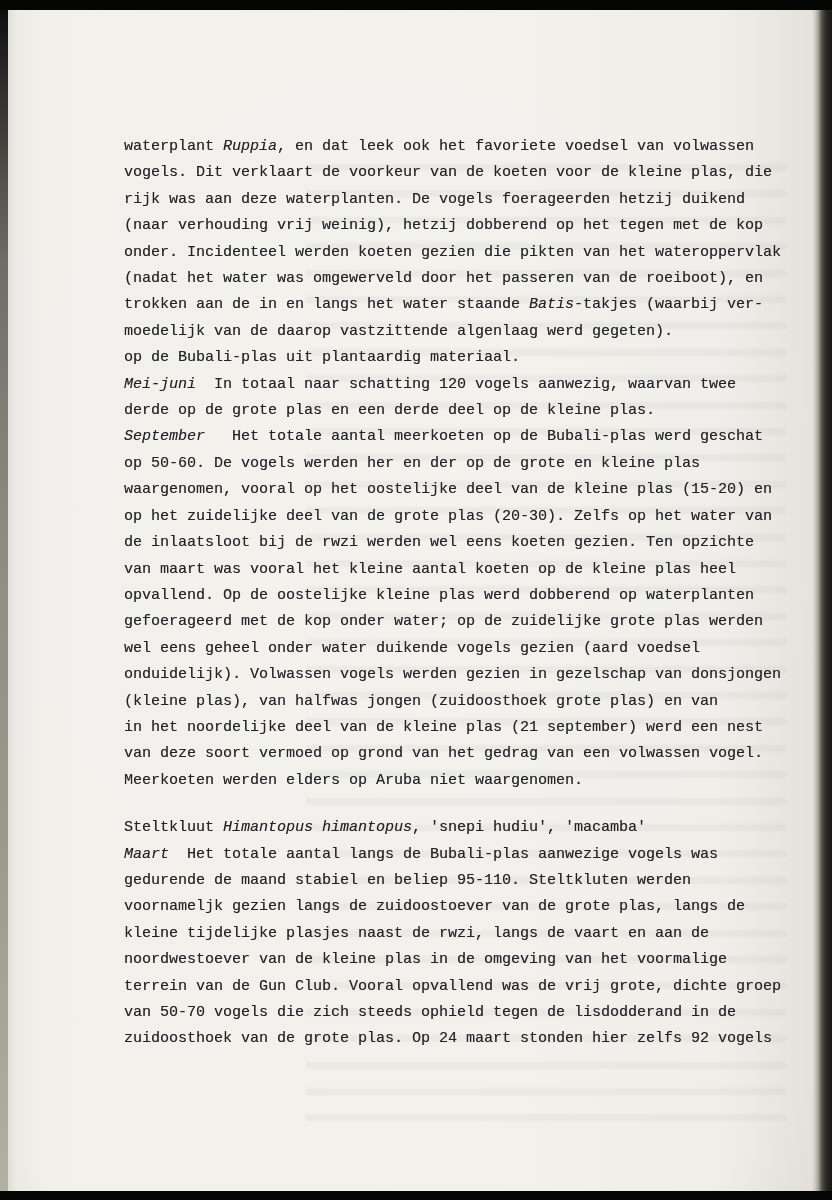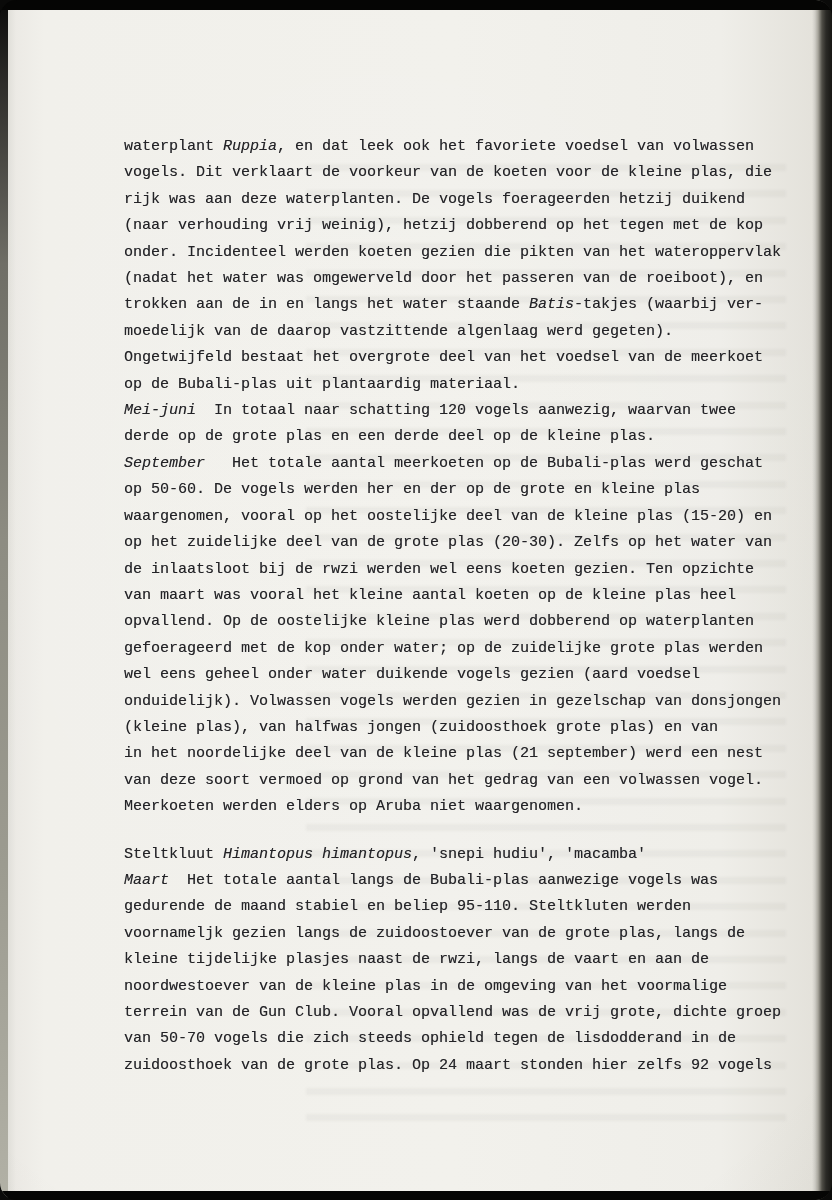--- a/index.html
+++ b/index.html
@@ -7,21 +7,20 @@
     padding: 0;
     background: #0a0a09;
     font-family: "Liberation Mono", "DejaVu Sans Mono", monospace;
   }
   .scan {
     position: relative;
     width: 832px;
     height: 1200px;
     background: #0b0b0a;
     overflow: hidden;
-    border-radius: 17px;
   }
   .paper {
     position: absolute;
     left: 6px;
     top: 10px;
     width: 812px;
     height: 1181px;
     background:
       radial-gradient(ellipse 130% 110% at 46% 42%, rgba(255,255,255,0.06) 0%, rgba(0,0,0,0) 60%, rgba(44,42,36,0.10) 100%),
       linear-gradient(90deg, #dddcd6 0px, #eceae5 10px, #f1f0eb 38px, #f2f1ec 55%, #efeee9 88%, #e3e1da 100%);
@@ -98,21 +97,20 @@
     <div class="textblock">
         <div class="section">
           <div class="line"><span class="rm">waterplant </span><span class="it">Ruppia</span><span class="rm">, en dat leek ook het favoriete voedsel van volwassen</span></div>
           <div class="line"><span class="rm">vogels. Dit verklaart de voorkeur van de koeten voor de kleine plas, die</span></div>
           <div class="line"><span class="rm">rijk was aan deze waterplanten. De vogels foerageerden hetzij duikend</span></div>
           <div class="line"><span class="rm">(naar verhouding vrij weinig), hetzij dobberend op het tegen met de kop</span></div>
           <div class="line"><span class="rm">onder. Incidenteel werden koeten gezien die pikten van het wateroppervlak</span></div>
           <div class="line"><span class="rm">(nadat het water was omgewerveld door het passeren van de roeiboot), en</span></div>
           <div class="line"><span class="rm">trokken aan de in en langs het water staande </span><span class="it">Batis</span><span class="rm">-takjes (waarbij ver-</span></div>
           <div class="line"><span class="rm">moedelijk van de daarop vastzittende algenlaag werd gegeten).</span></div>
-          <div class="line"><span class="rm">Ongetwijfeld bestaat het overgrote deel van het voedsel van de meerkoet</span></div>
           <div class="line"><span class="rm">op de Bubali-plas uit plantaardig materiaal.</span></div>
           <div class="line"><span class="it">Mei-juni</span><span class="rm">  In totaal naar schatting 120 vogels aanwezig, waarvan twee</span></div>
           <div class="line"><span class="rm">derde op de grote plas en een derde deel op de kleine plas.</span></div>
           <div class="line"><span class="it">September</span><span class="rm">   Het totale aantal meerkoeten op de Bubali-plas werd geschat</span></div>
           <div class="line"><span class="rm">op 50-60. De vogels werden her en der op de grote en kleine plas</span></div>
           <div class="line"><span class="rm">waargenomen, vooral op het oostelijke deel van de kleine plas (15-20) en</span></div>
           <div class="line"><span class="rm">op het zuidelijke deel van de grote plas (20-30). Zelfs op het water van</span></div>
           <div class="line"><span class="rm">de inlaatsloot bij de rwzi werden wel eens koeten gezien. Ten opzichte</span></div>
           <div class="line"><span class="rm">van maart was vooral het kleine aantal koeten op de kleine plas heel</span></div>
           <div class="line"><span class="rm">opvallend. Op de oostelijke kleine plas werd dobberend op waterplanten</span></div>

